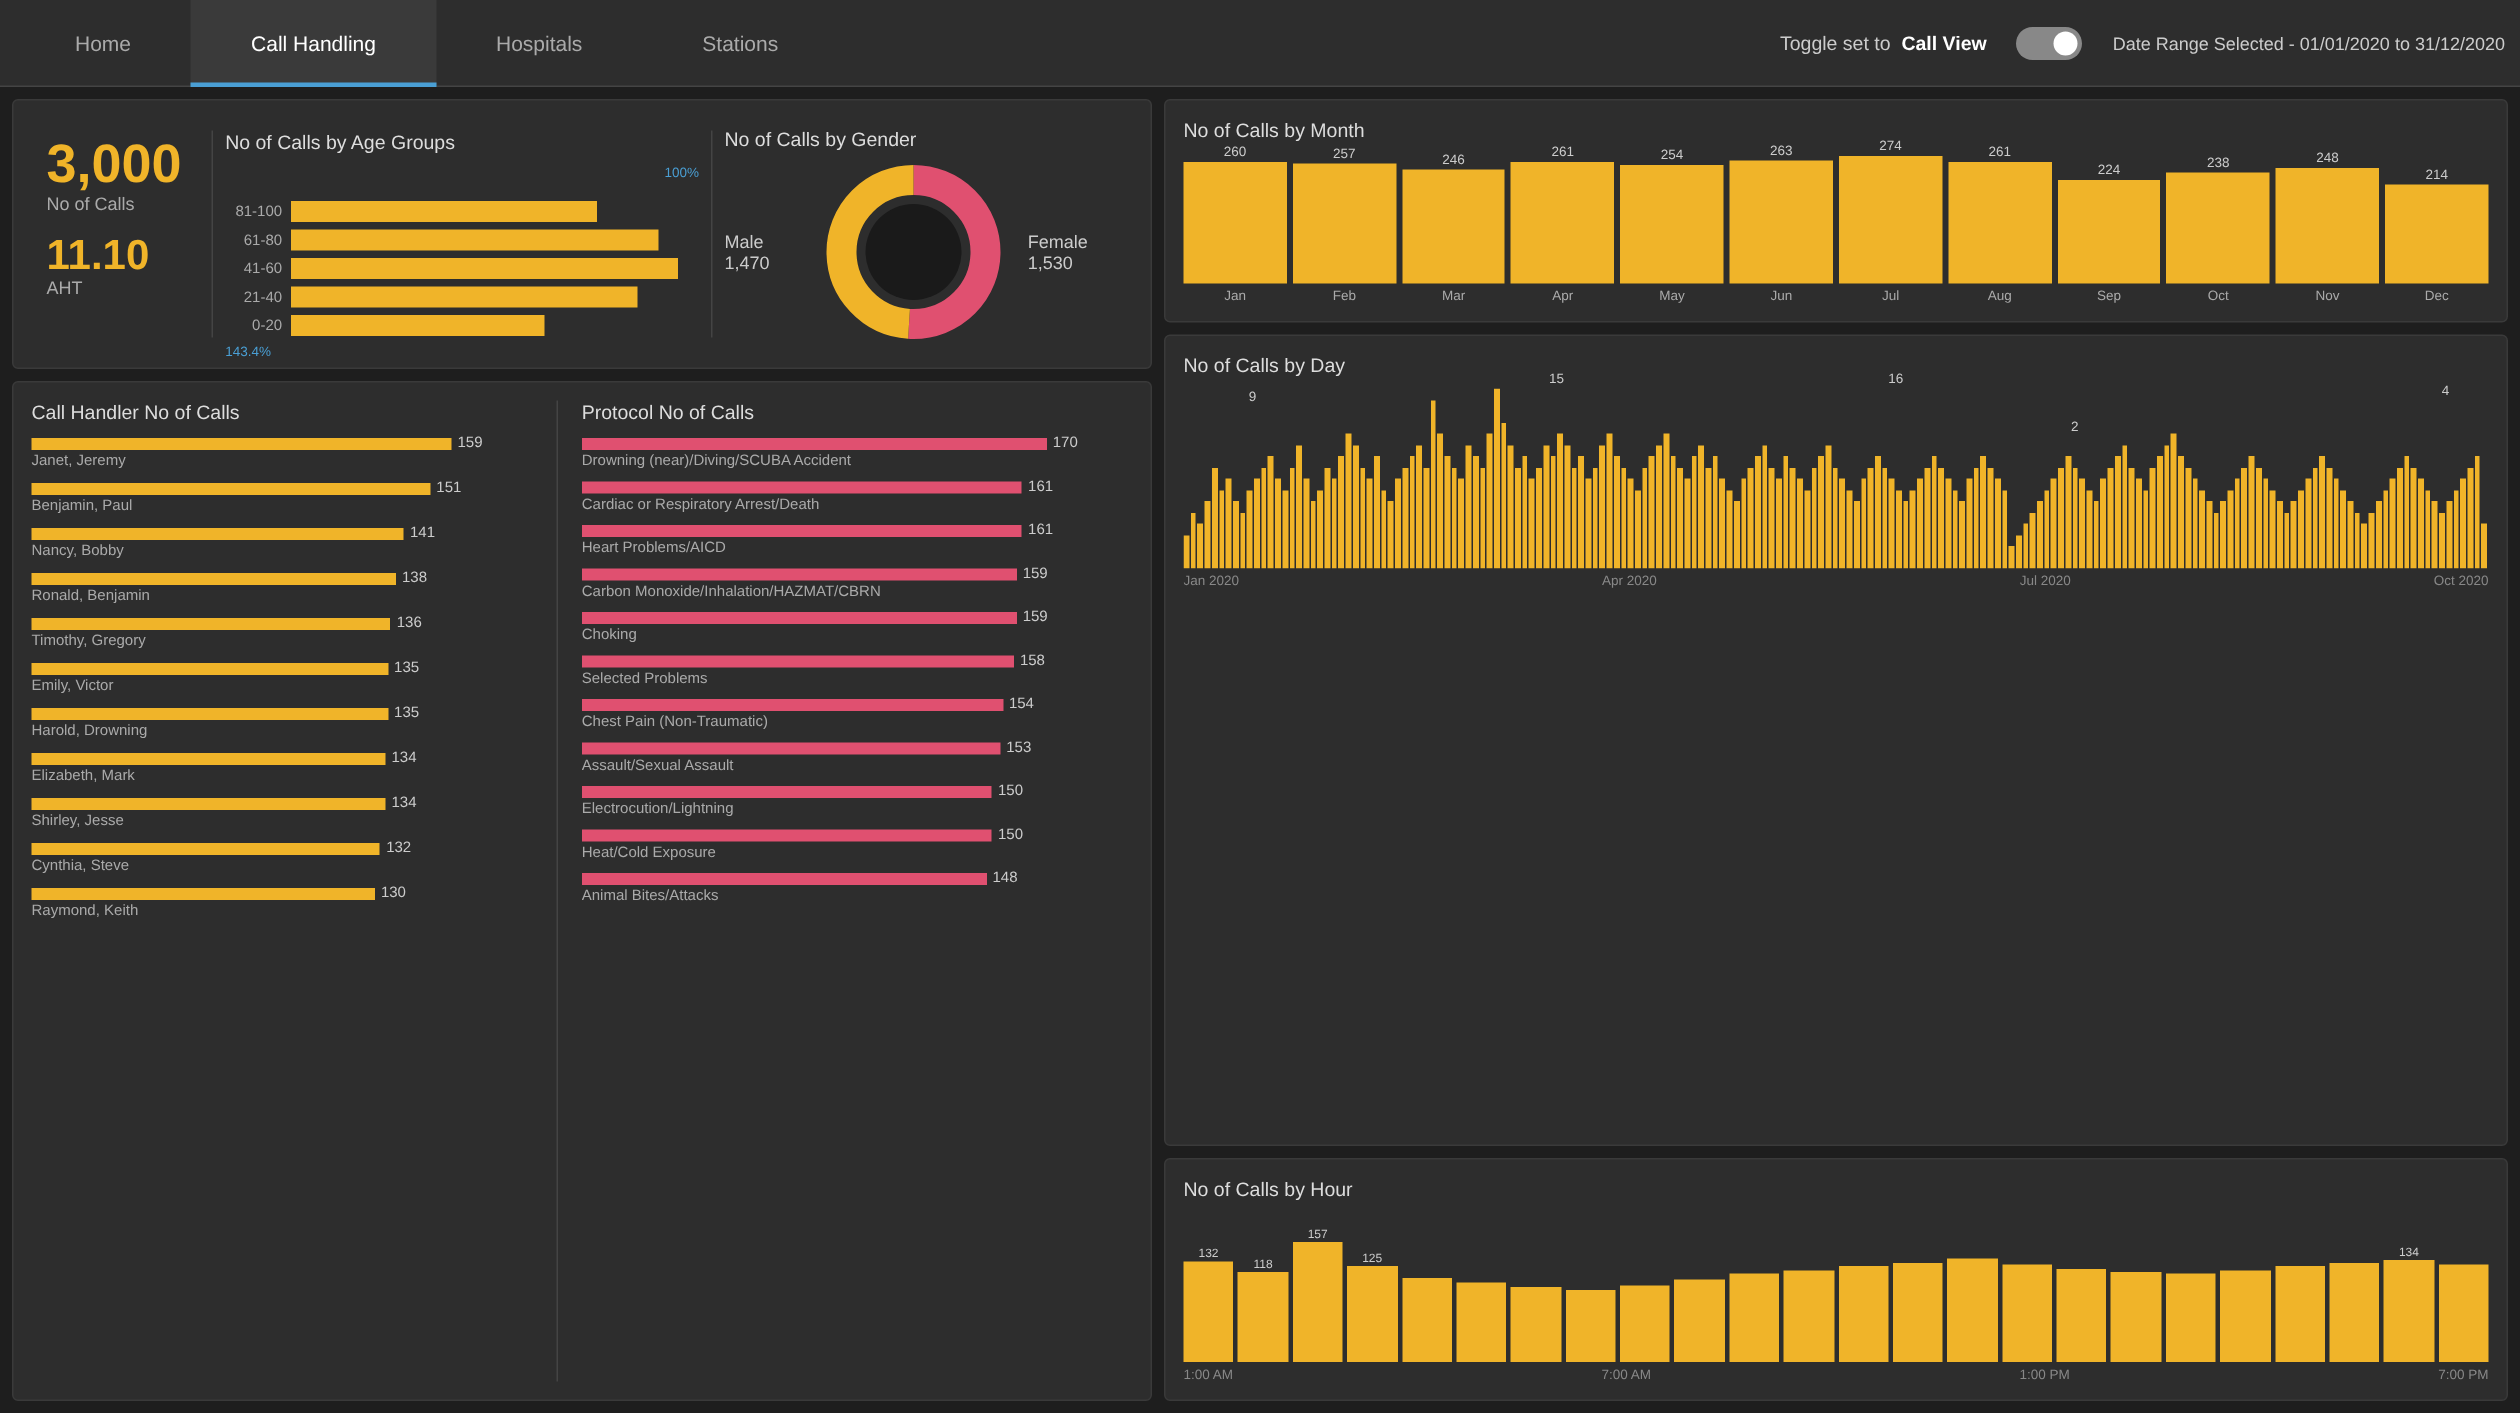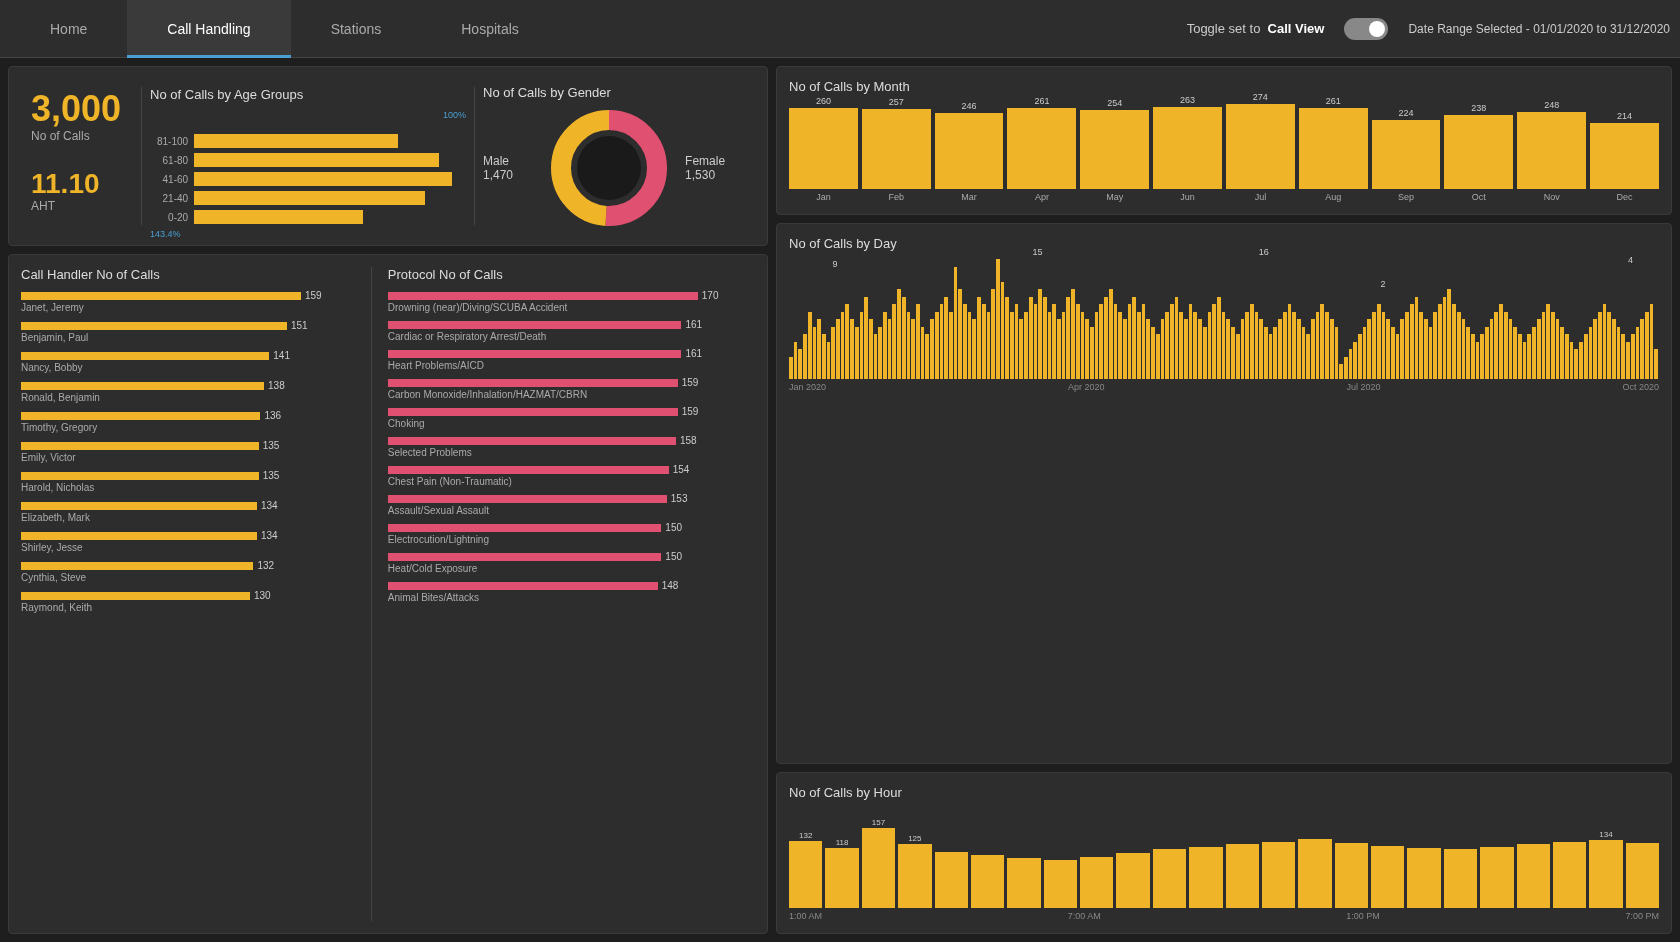--- a/index.html
+++ b/index.html
@@ -338,44 +338,44 @@
 <body>
 
 <div class="header">
   <div class="nav-tab">
     <span>Home</span>
   </div>
   <div class="nav-tab active">
     <span>Call Handling</span>
   </div>
   <div class="nav-tab">
+    <span>Hospitals</span>
+  </div>
+  <div class="nav-tab">
     <span>Stations</span>
-  </div>
-  <div class="nav-tab">
-    <span>Hospitals</span>
   </div>
   <div class="header-right">
     <span class="toggle-label">
       <span>Toggle set to</span>
       &nbsp;<strong>Call View</strong>
     </span>
     <div class="toggle-switch"></div>
     <span class="date-range">Date Range Selected - 01/01/2020 to 31/12/2020</span>
   </div>
 </div>
 
 <div class="main">
 
   <div class="left-panel">
 
     <div class="card top-stats">
       <div class="stat-block">
         <div class="stat-number">3,000</div>
         <div class="stat-label">No of Calls</div>
-        <div class="stat-number" style="font-size:28px; margin-top:26px;">11.10</div>
+        <div class="stat-number" style="font-size:28px; margin-top:12px;">11.10</div>
         <div class="stat-label">AHT</div>
       </div>
       <div class="divider-v"></div>
 
       <div class="age-groups">
         <div class="card-title">No of Calls by Age Groups</div>
         <div style="font-size:9px;color:#4a9fd4;text-align:right;margin-bottom:14px;">100%</div>
         <div id="age-bars-container">
             <div class="age-row">
     <span class="age-label">81-100</span>
@@ -475,21 +475,21 @@
       <div class="handler-bar" style="width:237.73584905660374px;"></div>
       <span class="handler-val">135</span>
     </div>
     <div class="handler-name">Emily, Victor</div>
   </div>
             <div class="handler-row">
     <div class="handler-bar-row">
       <div class="handler-bar" style="width:237.73584905660374px;"></div>
       <span class="handler-val">135</span>
     </div>
-    <div class="handler-name">Harold, Nicholas</div>
+    <div class="handler-name">Harold, Drowning</div>
   </div>
             <div class="handler-row">
     <div class="handler-bar-row">
       <div class="handler-bar" style="width:235.9748427672956px;"></div>
       <span class="handler-val">134</span>
     </div>
     <div class="handler-name">Elizabeth, Mark</div>
   </div>
             <div class="handler-row">
     <div class="handler-bar-row">

